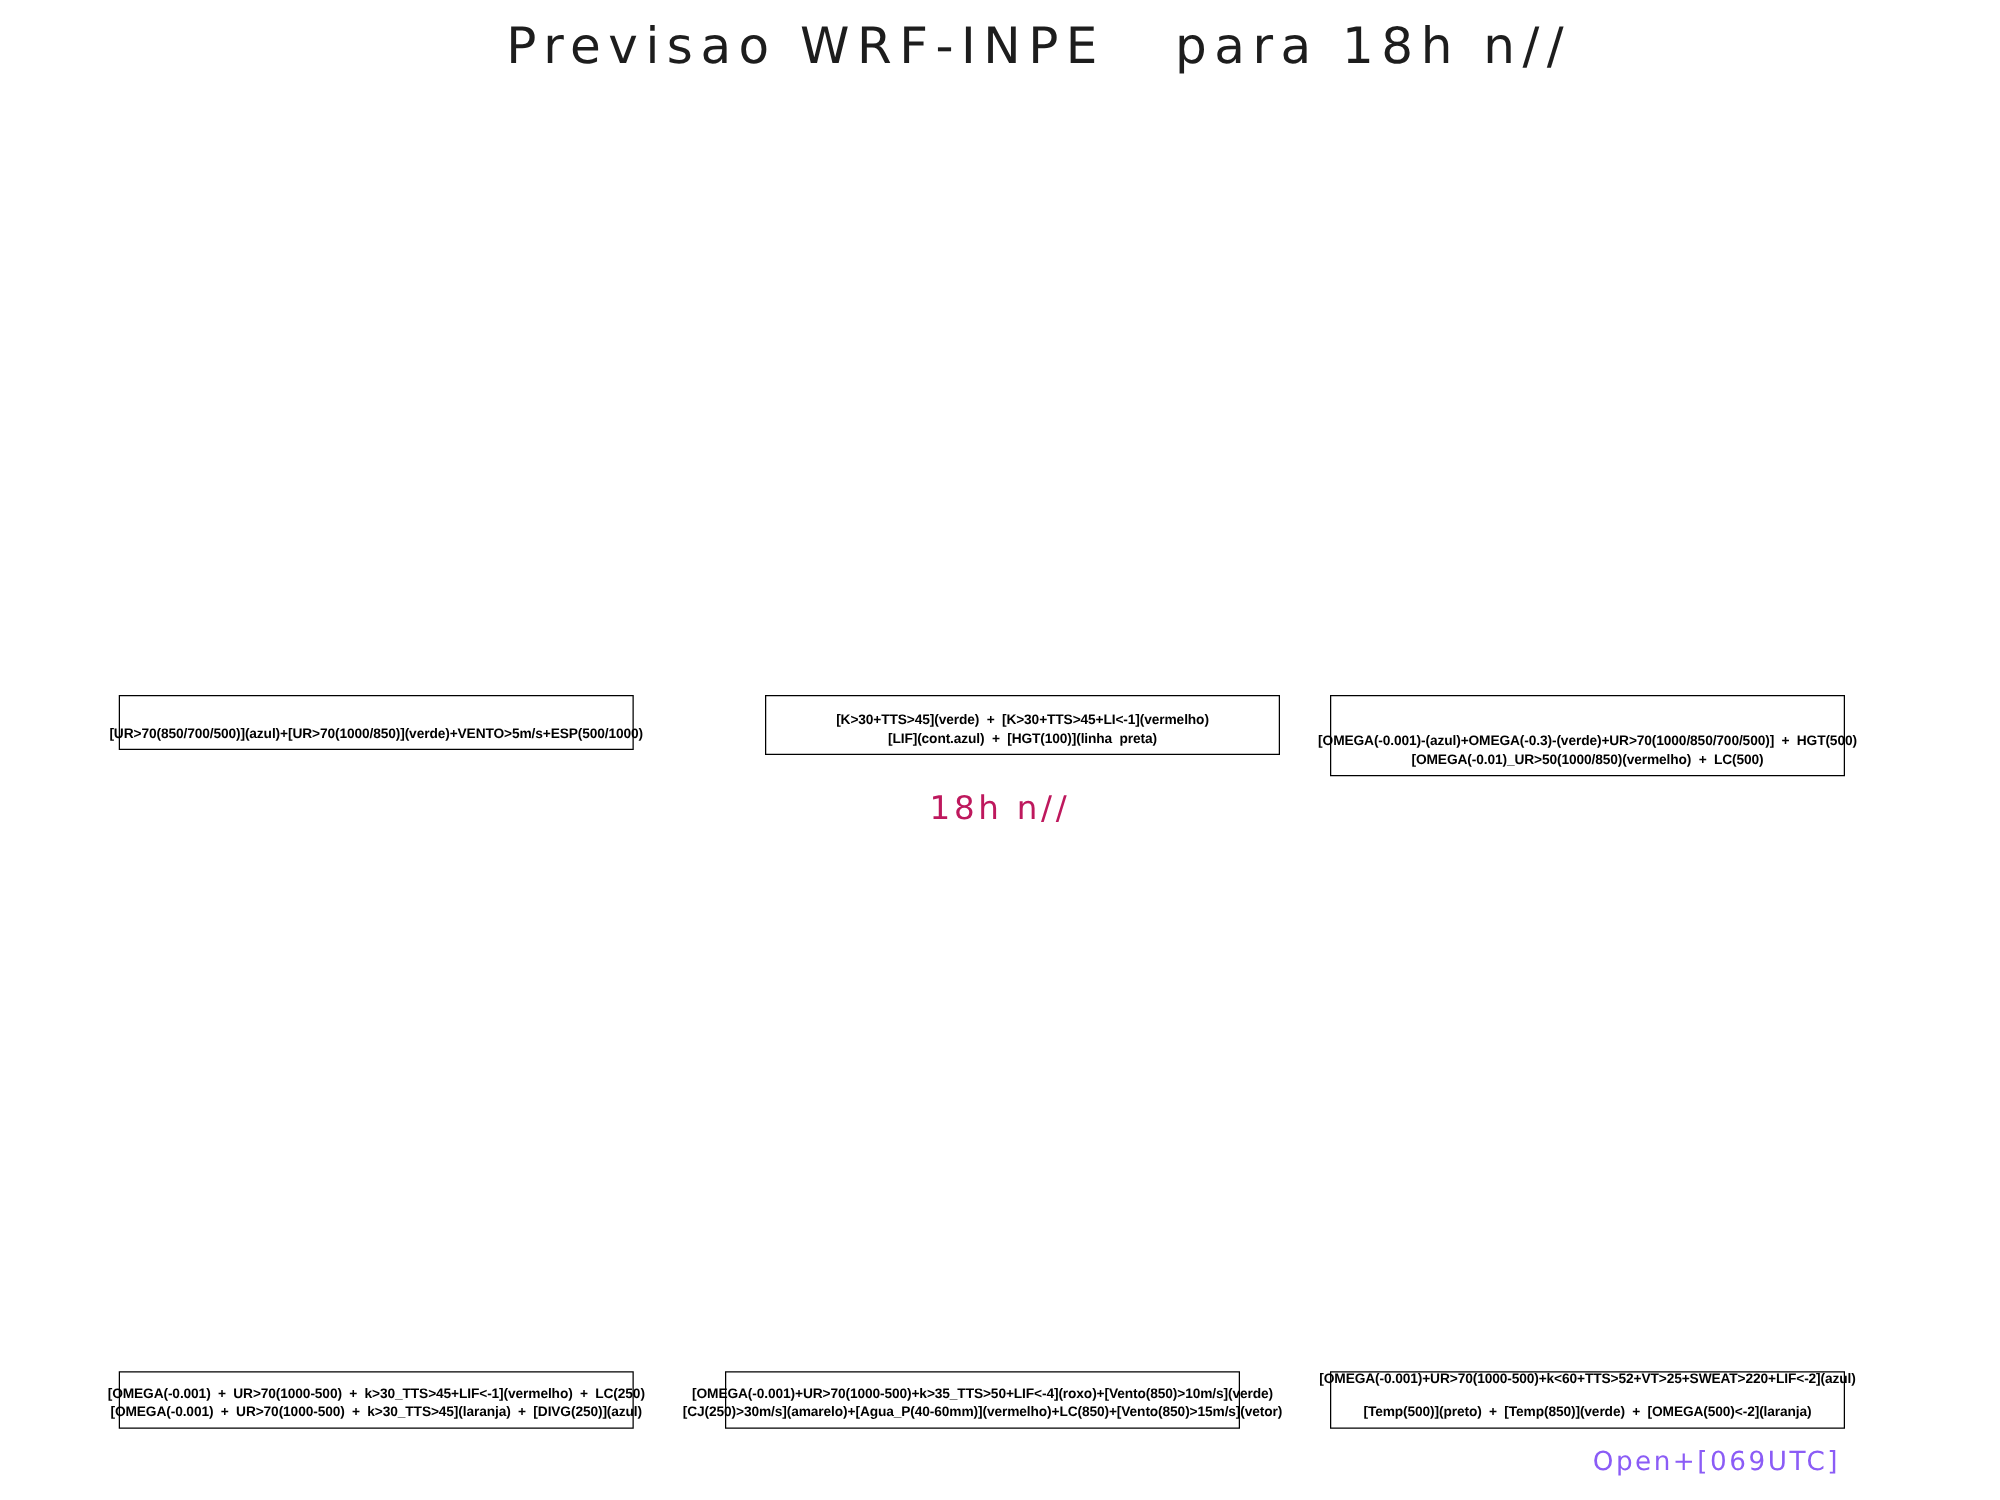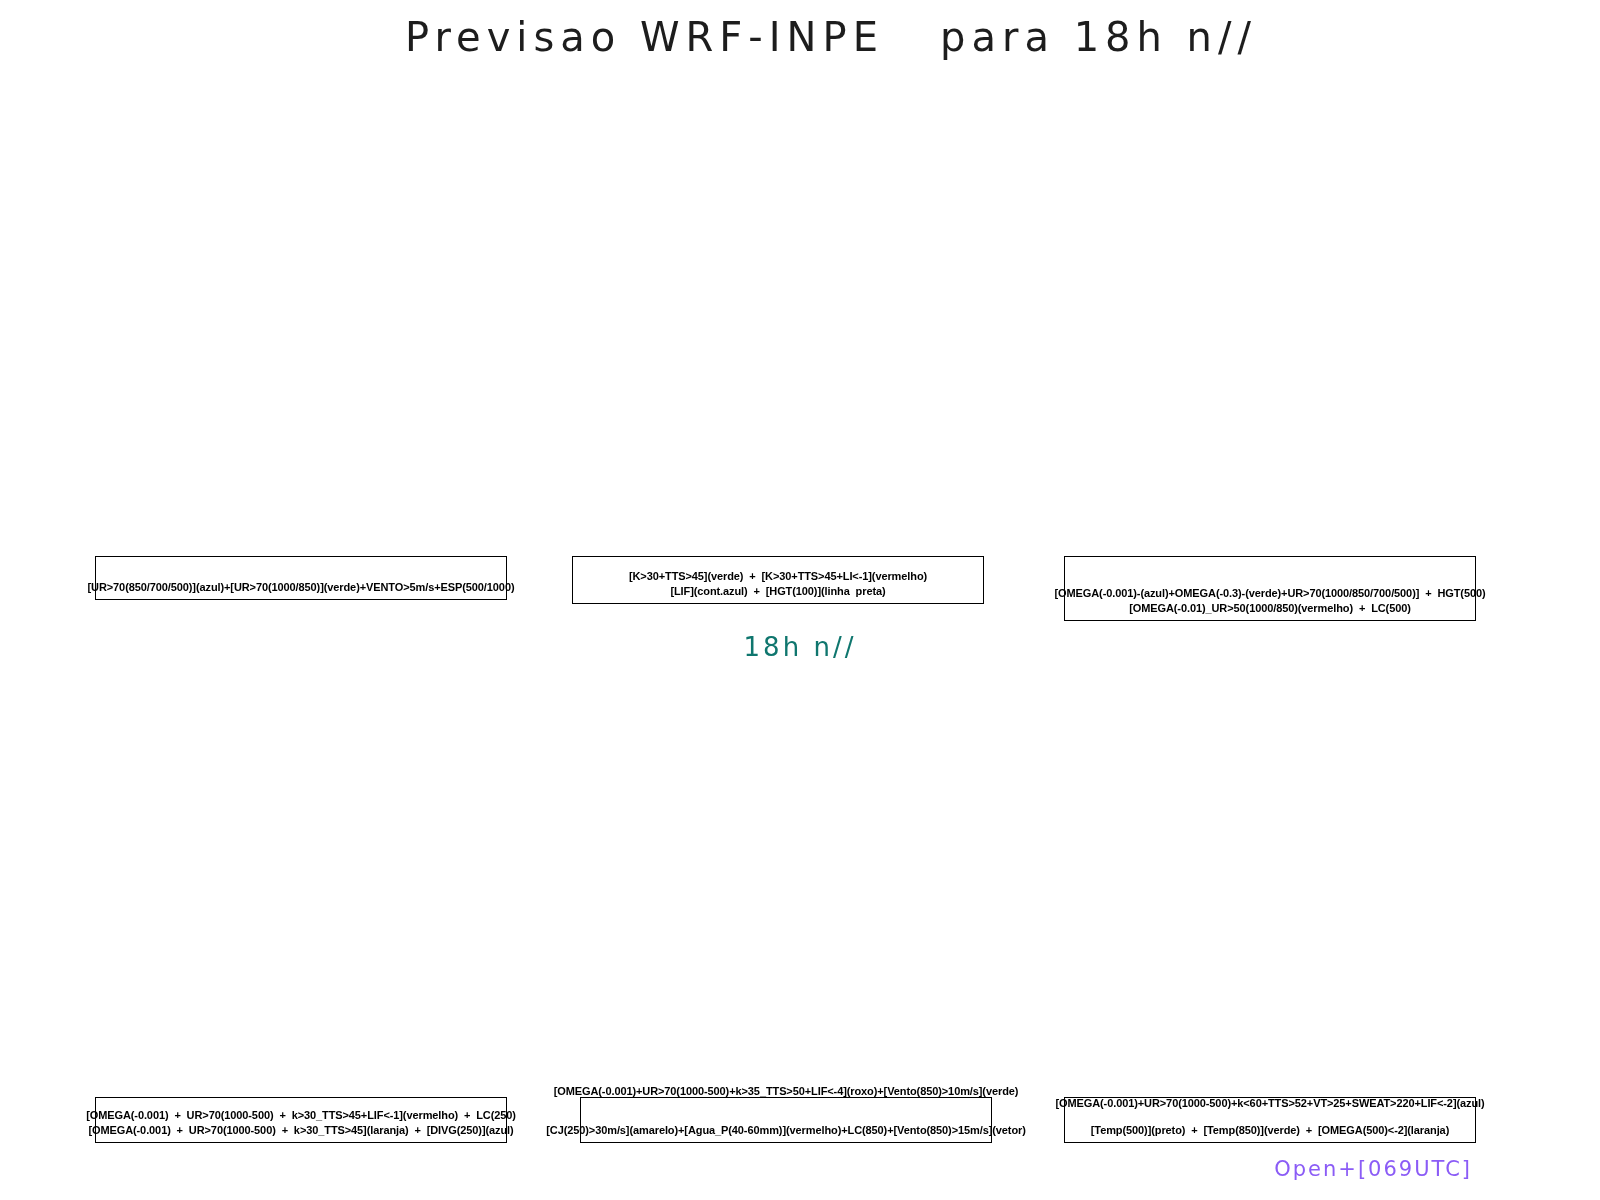--- a/index.html
+++ b/index.html
@@ -36,21 +36,21 @@
   .mid-subtitle {
     position: absolute;
     top: 632px;
     left: 0;
     width: 1600px;
     text-align: center;
     font-family: "DejaVu Sans", sans-serif;
     font-size: 26px;
     font-weight: 400;
     letter-spacing: 3px;
-    color: #0f766e;
+    color: #be185d;
     white-space: pre;
   }
 
   
   .footer-stamp {
     position: absolute;
     top: 1157px;
     right: 128px;
     font-family: "DejaVu Sans", sans-serif;
     font-size: 21px;
@@ -77,26 +77,26 @@
     font-weight: bold;
     line-height: 15px;
     color: #000000;
     white-space: pre;
     text-align: center;
     letter-spacing: -0.1px;
   }
 
   
   #cap-1 { left: 95px;   top: 556px; width: 412px; height: 44px; }
-  #cap-2 { left: 572px;  top: 556px; width: 412px; height: 48px; }
+  #cap-2 { left: 612px;  top: 556px; width: 412px; height: 48px; }
   #cap-3 { left: 1064px; top: 556px; width: 412px; height: 65px; }
 
   
   #cap-4 { left: 95px;   top: 1097px; width: 412px; height: 46px; }
-  #cap-5 { left: 580px;  top: 1097px; width: 412px; height: 46px; gap: 24px; }
+  #cap-5 { left: 580px;  top: 1097px; width: 412px; height: 46px; }
   #cap-6 { left: 1064px; top: 1097px; width: 412px; height: 46px; gap: 12px; }
 
   
   .panel-area {
     position: absolute;
     background: #ffffff;
   }
 </style>
 </head>
 <body>

